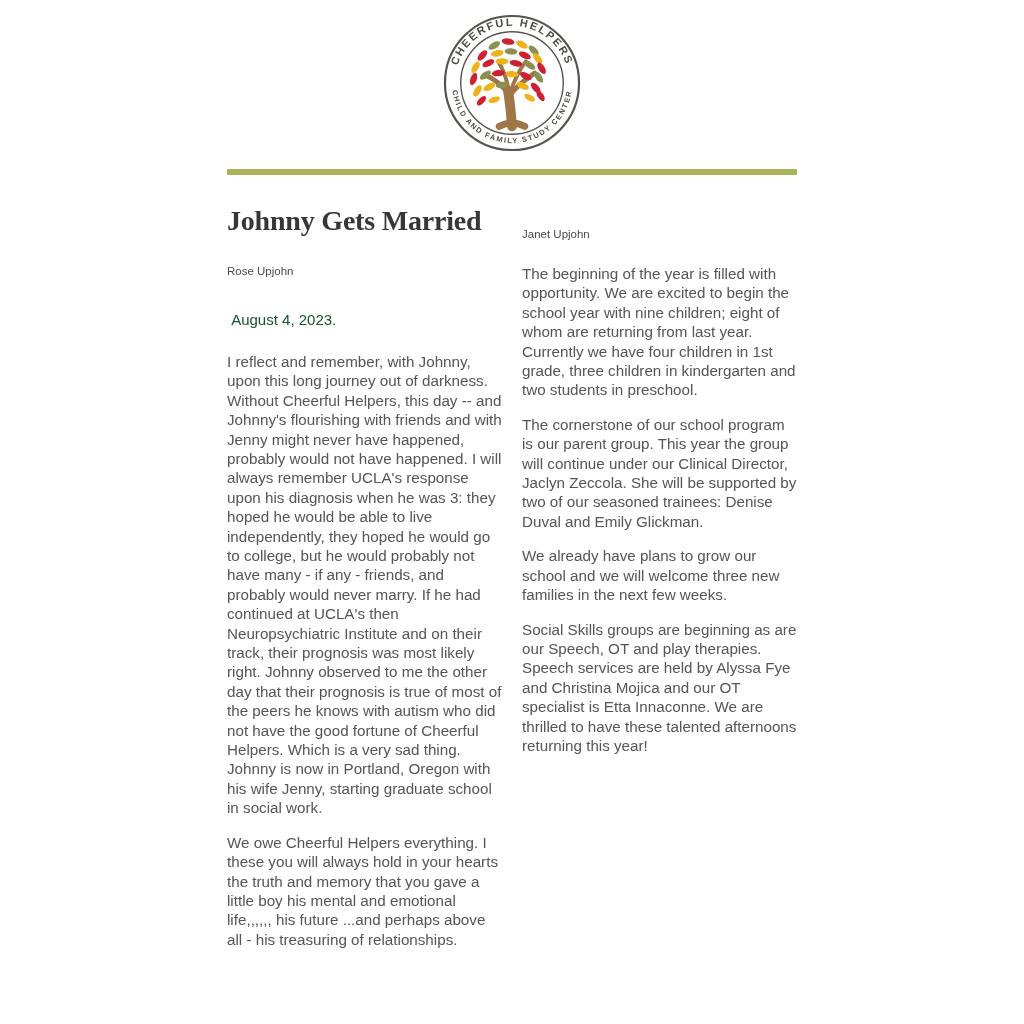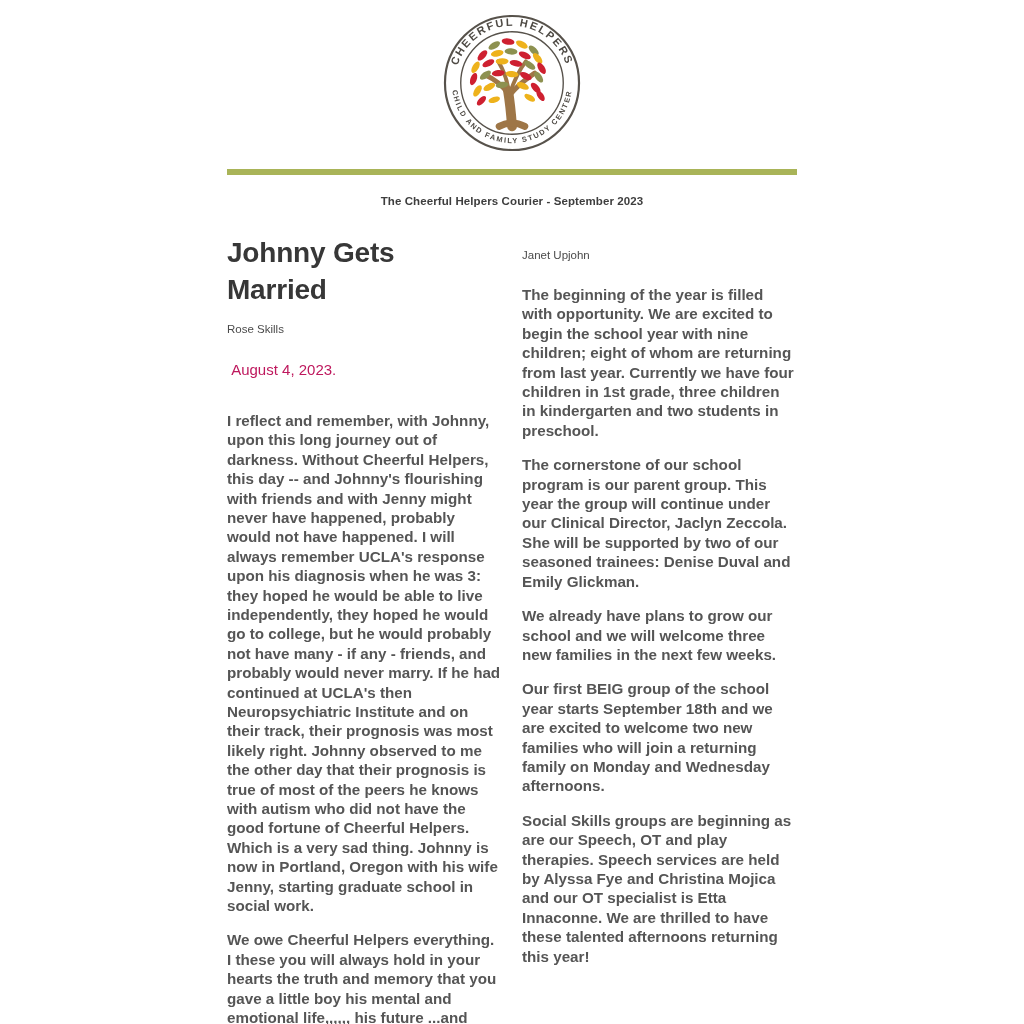--- a/index.html
+++ b/index.html
@@ -50,40 +50,40 @@
     min-width: 0;
   }
   .article-title {
     margin: 0;
     font-size: 28px;
     font-weight: bold;
     line-height: 1.32;
     color: #373737;
     letter-spacing: -0.2px;
     padding-right: 6px;
+    font-family: Liberation Serif, serif;
   }
   .byline {
-    margin-top: 14px;
+    margin-top: 25px;
     font-size: 11.5px;
     color: #4a4a4a;
   }
   .date-line {
-    margin-top: 26px;
+    margin-top: 34px;
     font-size: 15px;
-    color: #be185d;
+    color: #14532d;
     white-space: pre-wrap;
   }
-  .body-left { margin-top: 33px; }
+  .body-left { margin-top: 24px; }
   .body-right { margin-top: 24px; }
   .body p {
     margin: 0 0 15px 0;
     font-size: 15.2px;
     line-height: 19.4px;
     color: #555555;
-    font-weight: bold;
   }
   .logo-ring-text {
     font-family: "Liberation Sans", sans-serif;
     font-weight: bold;
     fill: #4e4a44;
   }
 </style>
 </head>
 <body>
 
@@ -145,40 +145,38 @@
           <textPath href="#arcTop" startOffset="50%" text-anchor="middle">CHEERFUL HELPERS</textPath>
         </text>
         <text class="logo-ring-text" font-size="7.5" letter-spacing="1.6">
           <textPath href="#arcBottom" startOffset="50%" text-anchor="middle">CHILD AND FAMILY STUDY CENTER</textPath>
         </text>
       </svg>
     </div>
 
     <div class="divider"></div>
 
-    <div class="issue-title">The Cheerful Helpers Courier - September 2023</div>
   </header>
 
   <main class="columns">
 
     <article class="col">
       <h2 class="article-title">Johnny Gets Married</h2>
-      <div class="byline">Rose Skills</div>
+      <div class="byline">Rose Upjohn</div>
       <div class="date-line"> August 4, 2023.</div>
       <div class="body body-left">
         <p>I reflect and remember, with Johnny, upon this long journey out of darkness. Without Cheerful Helpers, this day -- and Johnny's flourishing with friends and with Jenny might never have happened, probably would not have happened.  I will always remember UCLA's response upon his diagnosis when he was 3: they hoped he would be able to live independently, they hoped he would go to college, but he would probably not have many - if any - friends, and probably would never marry.  If he had continued at UCLA's then Neuropsychiatric Institute and on their track, their prognosis was most likely right. Johnny observed to me the other day  that their prognosis is true of most of the peers he knows with autism who did not have the good fortune of Cheerful Helpers. Which is a very sad thing. Johnny is now in Portland, Oregon with his wife Jenny, starting graduate school in social work.</p>
         <p>We owe Cheerful Helpers everything. I these you will always hold in your hearts the truth and memory that you gave a little boy his mental and emotional life,,,,,, his future ...and perhaps above all - his treasuring of relationships.</p>
       </div>
     </article>
 
     <article class="col">
       <div class="byline">Janet Upjohn</div>
       <div class="body body-right">
         <p>The beginning of the year is filled with opportunity. We are excited to begin the school year with nine children; eight of whom are returning from last year. Currently we have four children in 1st grade, three children in kindergarten and two students in preschool.</p>
         <p>The cornerstone of our school program is our parent group. This year the group will continue under our Clinical Director, Jaclyn Zeccola. She will be supported by two of our seasoned trainees: Denise Duval and Emily Glickman.</p>
         <p>We already have plans to grow our school and we will welcome three new families in the next few weeks.</p>
-        <p>Our first BEIG group of the school year starts September 18th and we are excited to welcome two new families who will join a returning family on Monday and Wednesday afternoons.</p>
         <p>Social Skills groups are beginning as are our Speech, OT and play therapies. Speech services are held by Alyssa Fye and Christina Mojica and our OT specialist is Etta Innaconne. We are thrilled to have these talented afternoons returning this year!</p>
       </div>
     </article>
 
   </main>
 </div>
 
 </body></html>

